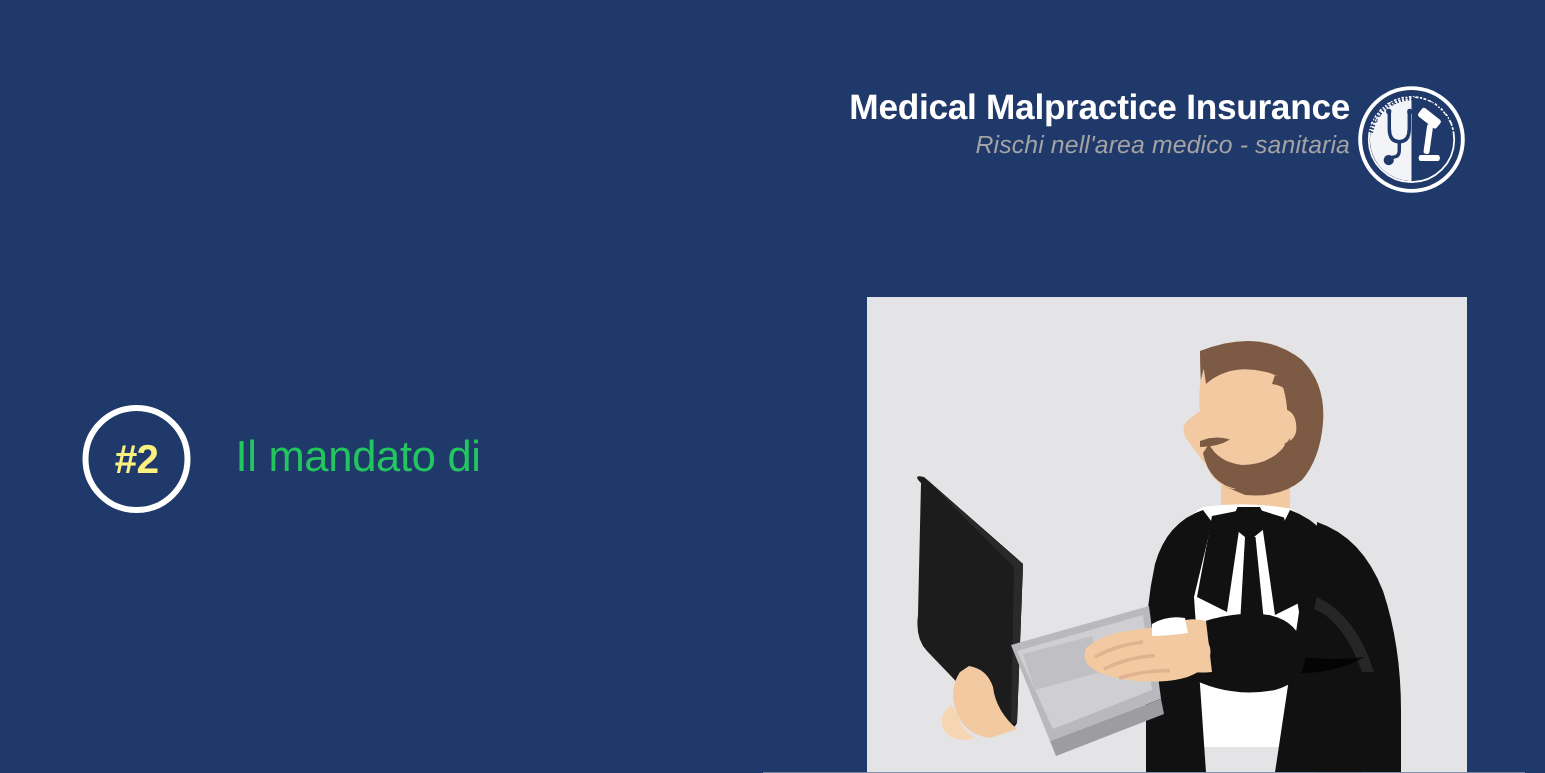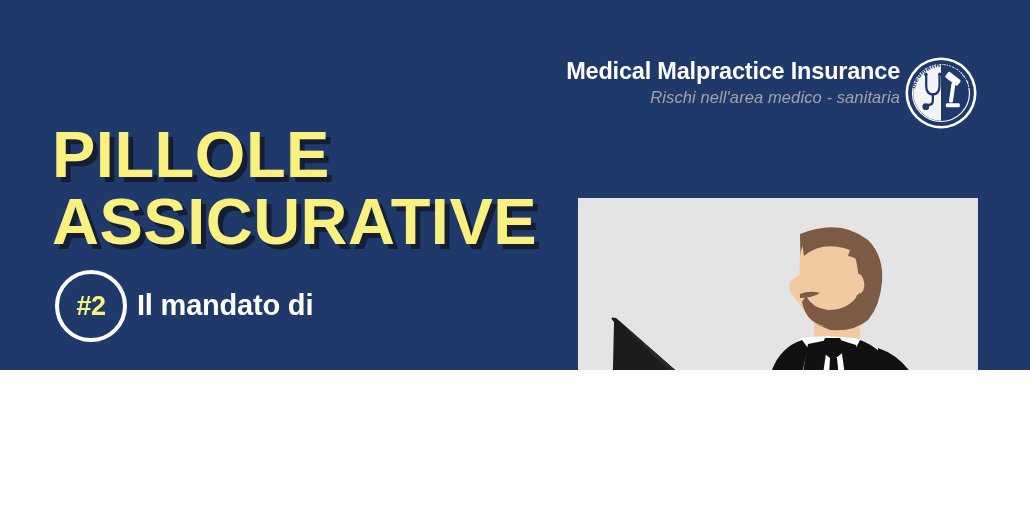--- a/index.html
+++ b/index.html
@@ -3,21 +3,21 @@
 <meta charset="utf-8">
 <style>
   * { margin:0; padding:0; box-sizing:border-box; }
   html, body {
     width:1030px; height:515px;
     overflow:hidden;
     font-family:"Liberation Sans", sans-serif;
   }
   #canvas{
     position:relative;
-    width:1030px; height:370px;
+    width:1030px; height:515px;
     background:#20396b;
     overflow:hidden;
   }
 
   
   #brand{
     position:absolute;
     left:545px; top:58px;
     width:355px;
     text-align:right;
@@ -82,24 +82,24 @@
     flex:0 0 auto;
   }
   #episode-num{
     font-size:27px;
     font-weight:bold;
     color:#f9f080;
     letter-spacing:-0.5px;
     line-height:1;
   }
   #topic{
-    margin-left:10px;
-    color:#ffffff;
+    margin-left:30px;
+    color:#22c55e;
     font-size:29px;
-    font-weight:bold;
+    font-weight:normal;
     line-height:1.07;
     letter-spacing:-0.2px;
   }
   #topic .t-line{ white-space:nowrap; display:block; }
 
   
   #photo-panel{
     position:absolute;
     left:578px; top:198px;
     width:400px; height:317px;
@@ -153,24 +153,20 @@
         <rect x="62.5" y="36" width="5.4" height="27" rx="2" fill="#ffffff" transform="rotate(8 65 49)"></rect>
         <rect x="56.5" y="64" width="19" height="5.4" rx="2" fill="#ffffff"></rect>
       </g>
 
       <text font-family="Liberation Sans, sans-serif" font-size="9.6" font-weight="bold" fill="#20396b" letter-spacing="0.5">
         <textPath href="#arcpath" startOffset="50%" text-anchor="middle">medmalinsurance.it</textPath>
       </text>
     </svg>
   </div>
 
-  <div id="headline">
-    <div class="line l1">PILLOLE</div>
-    <div class="line l2">ASSICURATIVE</div>
-  </div>
 
   <div id="episode-row">
     <div id="episode-circle">
       <span id="episode-num">#2</span>
     </div>
     <div id="topic">
       <span class="t-line">Il mandato di</span>
     </div>
   </div>
 

